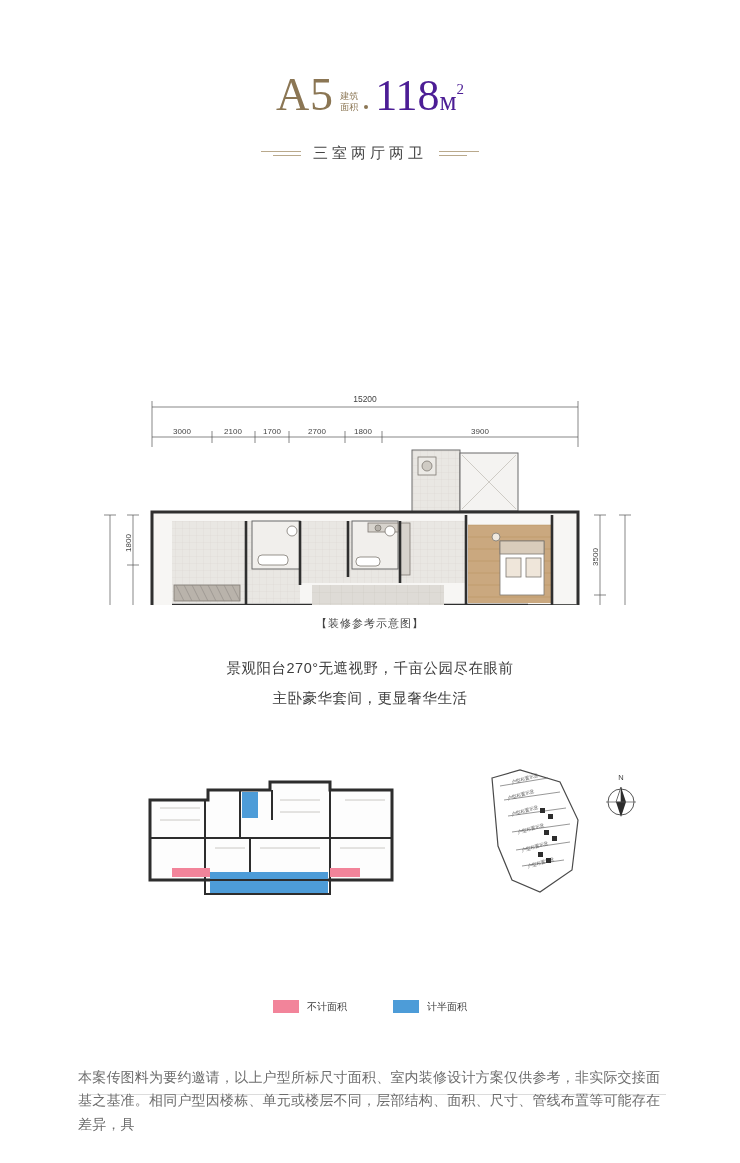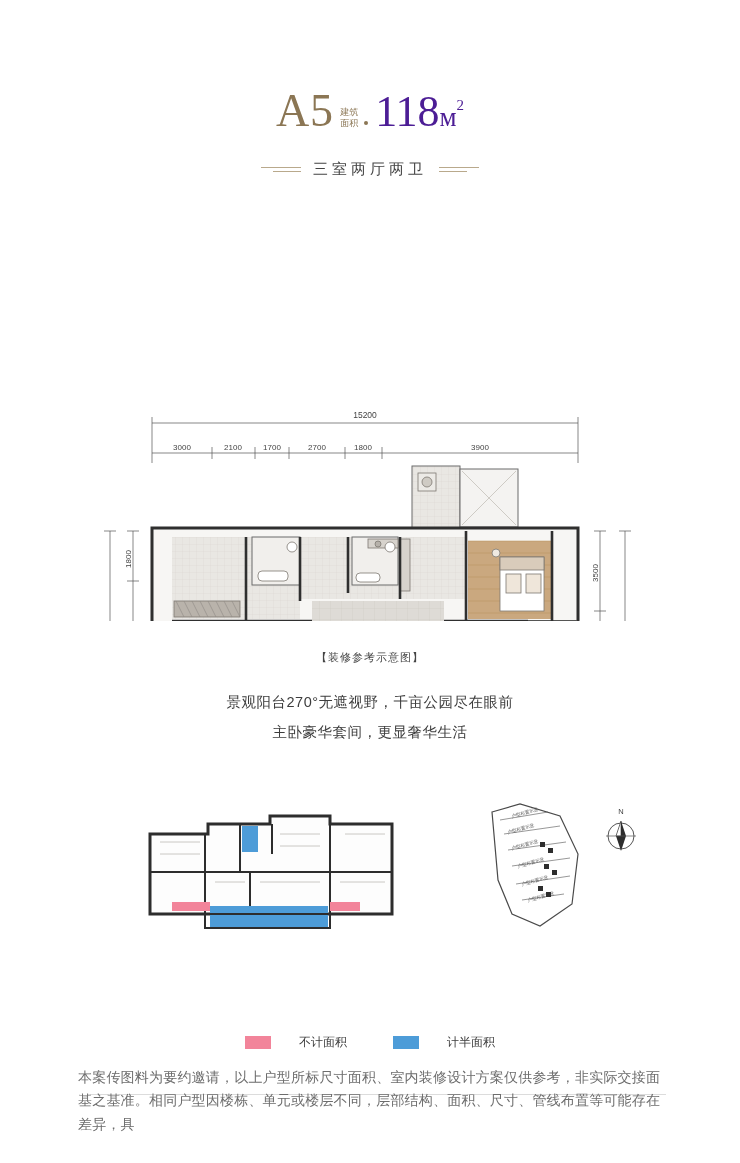--- a/index.html
+++ b/index.html
@@ -6,21 +6,21 @@
   body {
     width: 740px; height: 1163px;
     background: #ffffff;
     font-family: "Liberation Sans", sans-serif;
     color: #3a3a3a;
     position: relative;
     overflow: hidden;
   }
 
   
-  .header { padding-top: 72px; text-align: left; margin-top: 16px; }
+  .header { padding-top: 72px; text-align: left; }
   .title-row {
     display: flex; align-items: flex-end; justify-content: center;
     gap: 4px;
   }
   .title-code {
     font-size: 46px; letter-spacing: 1px; color: #8b7654;
     font-family: "Liberation Serif", serif; line-height: 1;
   }
   .title-tag {
     display: flex; flex-direction: column; align-items: center;
@@ -47,39 +47,39 @@
   .sub-lines i.short { width: 28px; margin-left: auto; }
   .sub-lines.right i.short { margin-left: 0; margin-right: auto; }
   .subtitle-text { font-size: 15px; letter-spacing: 4px; color: #444; }
 
   
   .plan-wrap { position: relative; width: 740px; height: 420px; margin-top: 22px; }
   .plan-svg { position: absolute; left: 0; top: 0; }
 
   
   .note-tag {
-    text-align: center; font-size: 11px; color: #444; margin-top: 29px;
+    text-align: center; font-size: 11px; color: #444; margin-top: 11px;
     letter-spacing: 1px;
   }
   .desc { text-align: center; margin-top: 22px; }
   .desc p {
     font-size: 14.5px; color: #3d3d3d; line-height: 2.1; letter-spacing: .5px;
   }
 
   
   .lower-wrap { position: relative; width: 740px; height: 230px; margin-top: 46px; }
 
   
   .legend {
     display: flex; justify-content: center; gap: 46px; margin-top: 10px;
     align-items: center;
   }
   .legend-item { display: flex; align-items: center; gap: 8px; }
   .legend-swatch { width: 26px; height: 13px; display: block; }
-  .legend-label { font-size: 12px; color: #3d3d3d; margin-left: 20px; }
+  .legend-label { font-size: 10px; color: #3d3d3d; }
 
   
   .footer {
     position: absolute; left: 78px; right: 74px; bottom: 26px;
     font-size: 14px; color: #6d6d6d; line-height: 1.7; letter-spacing: .2px;
   }
   .footer-rule {
     position: absolute; left: 88px; right: 74px; bottom: 68px;
     height: 1px; background: #dcdcdc;
   }

